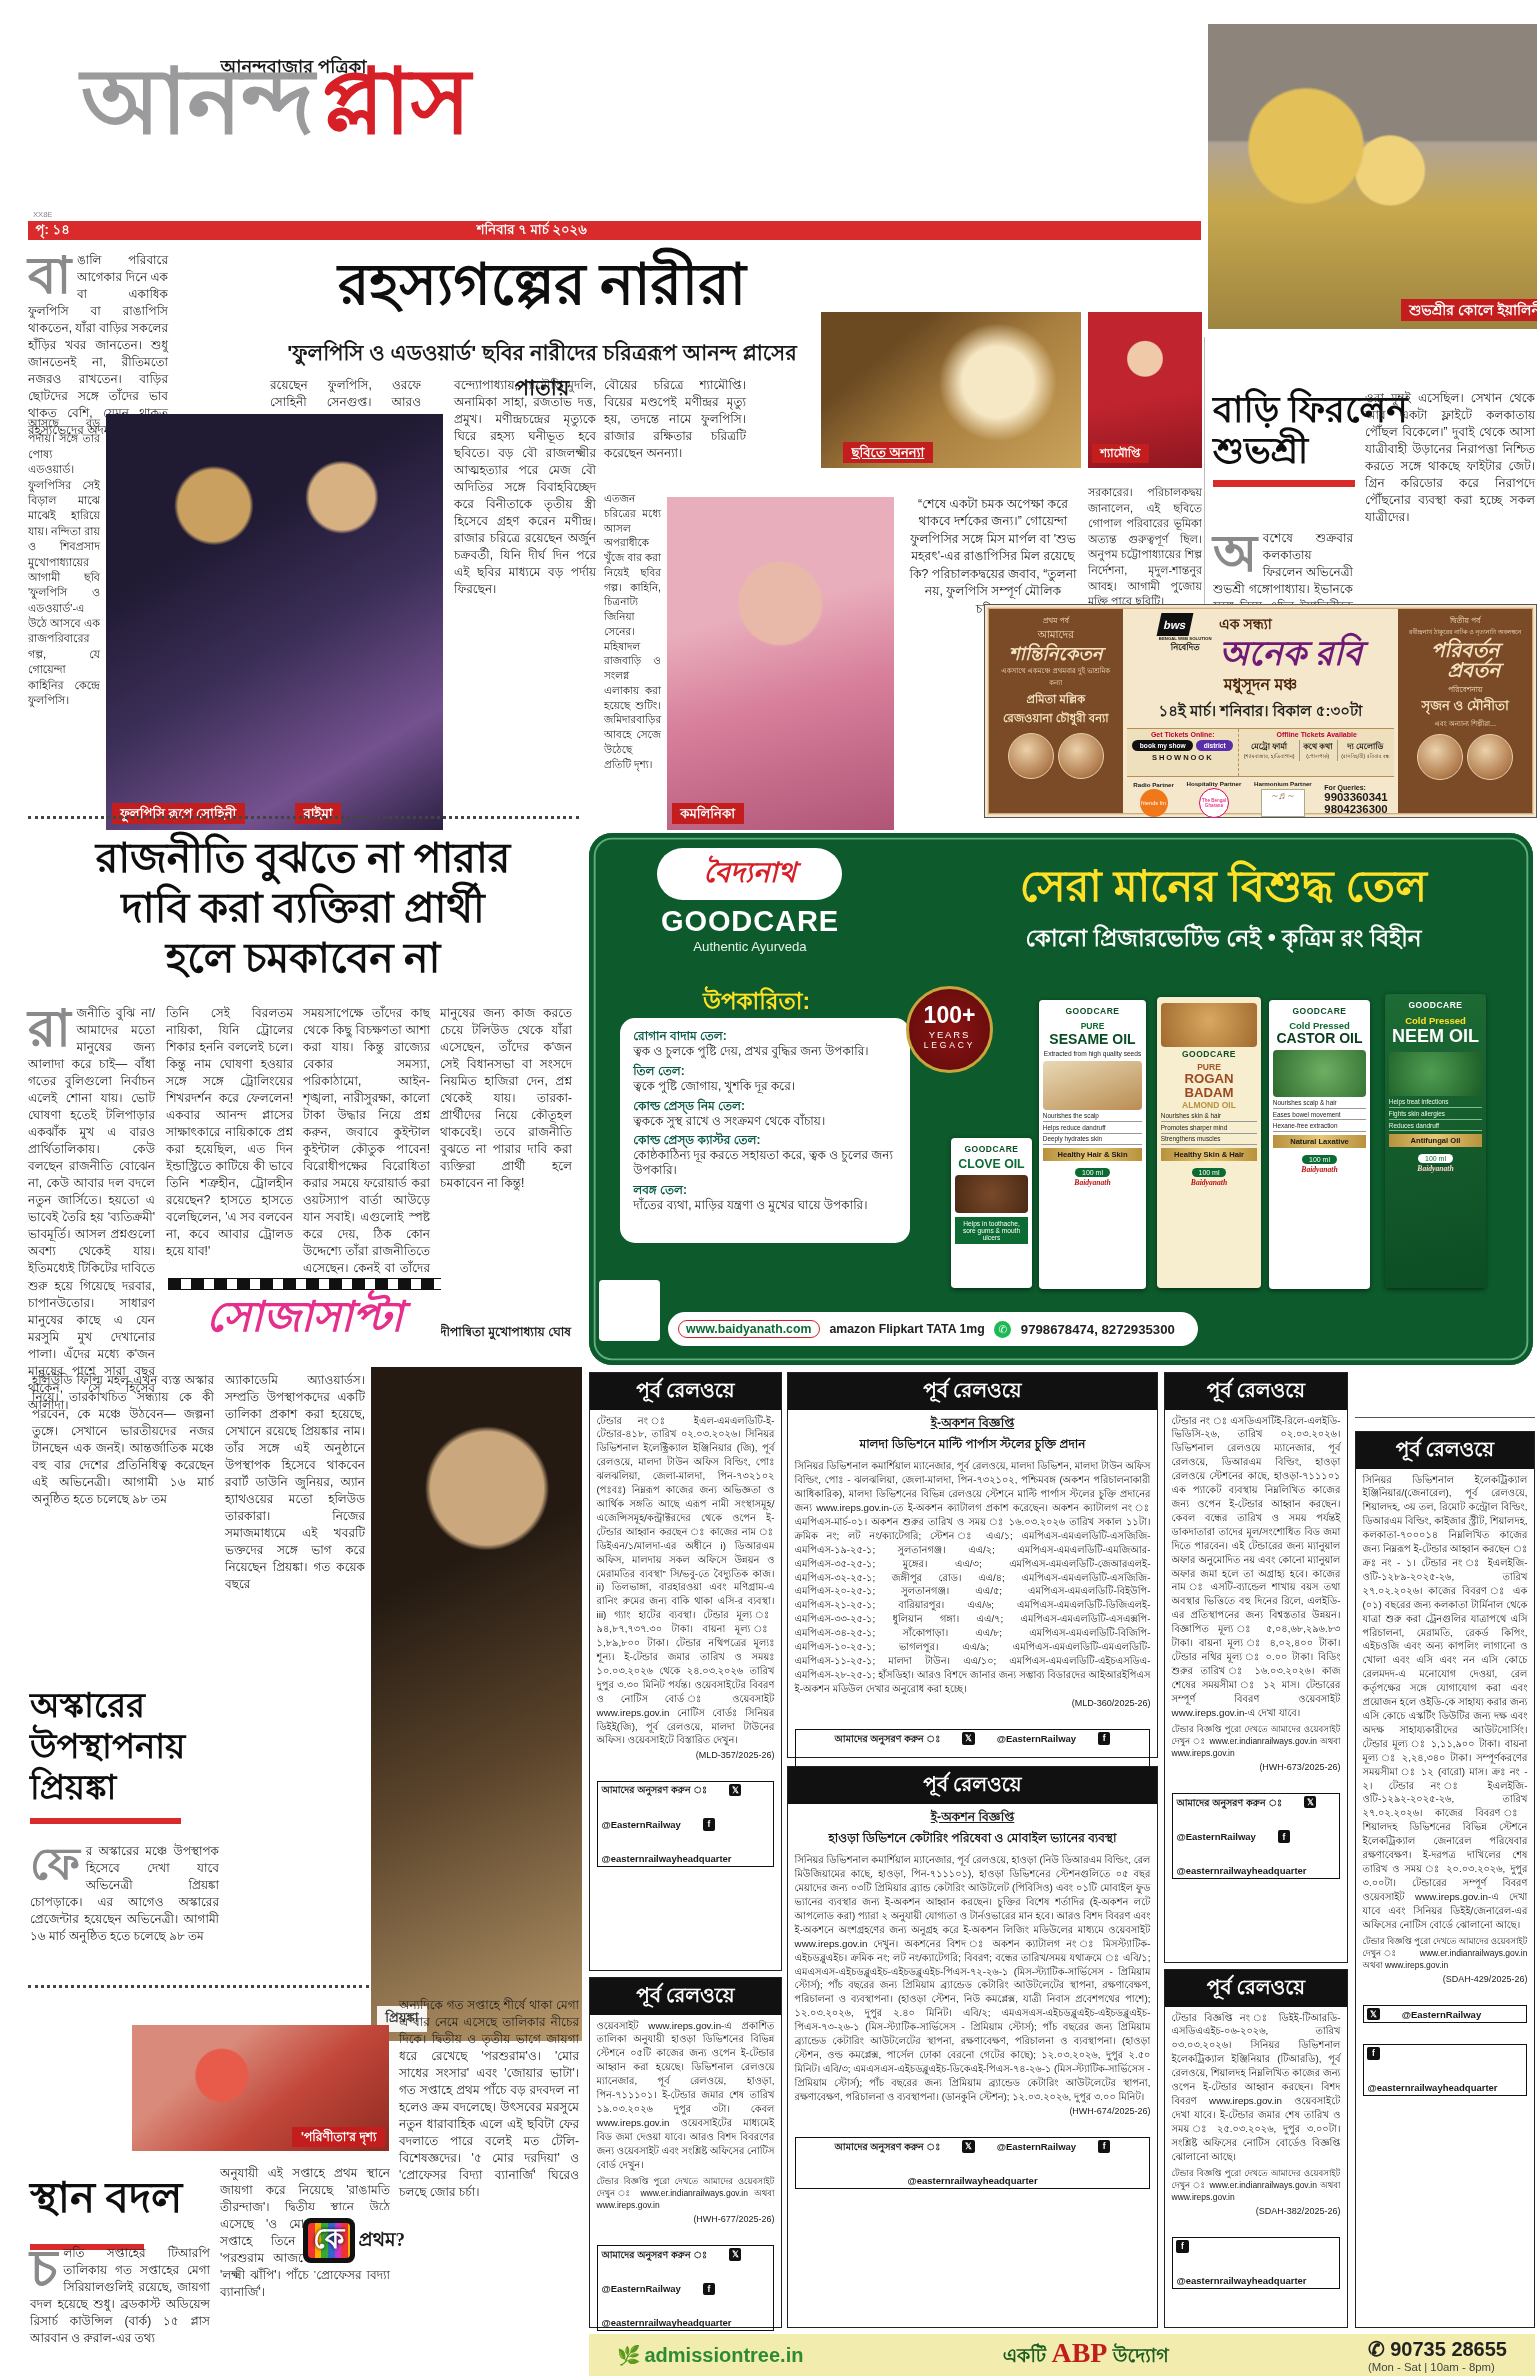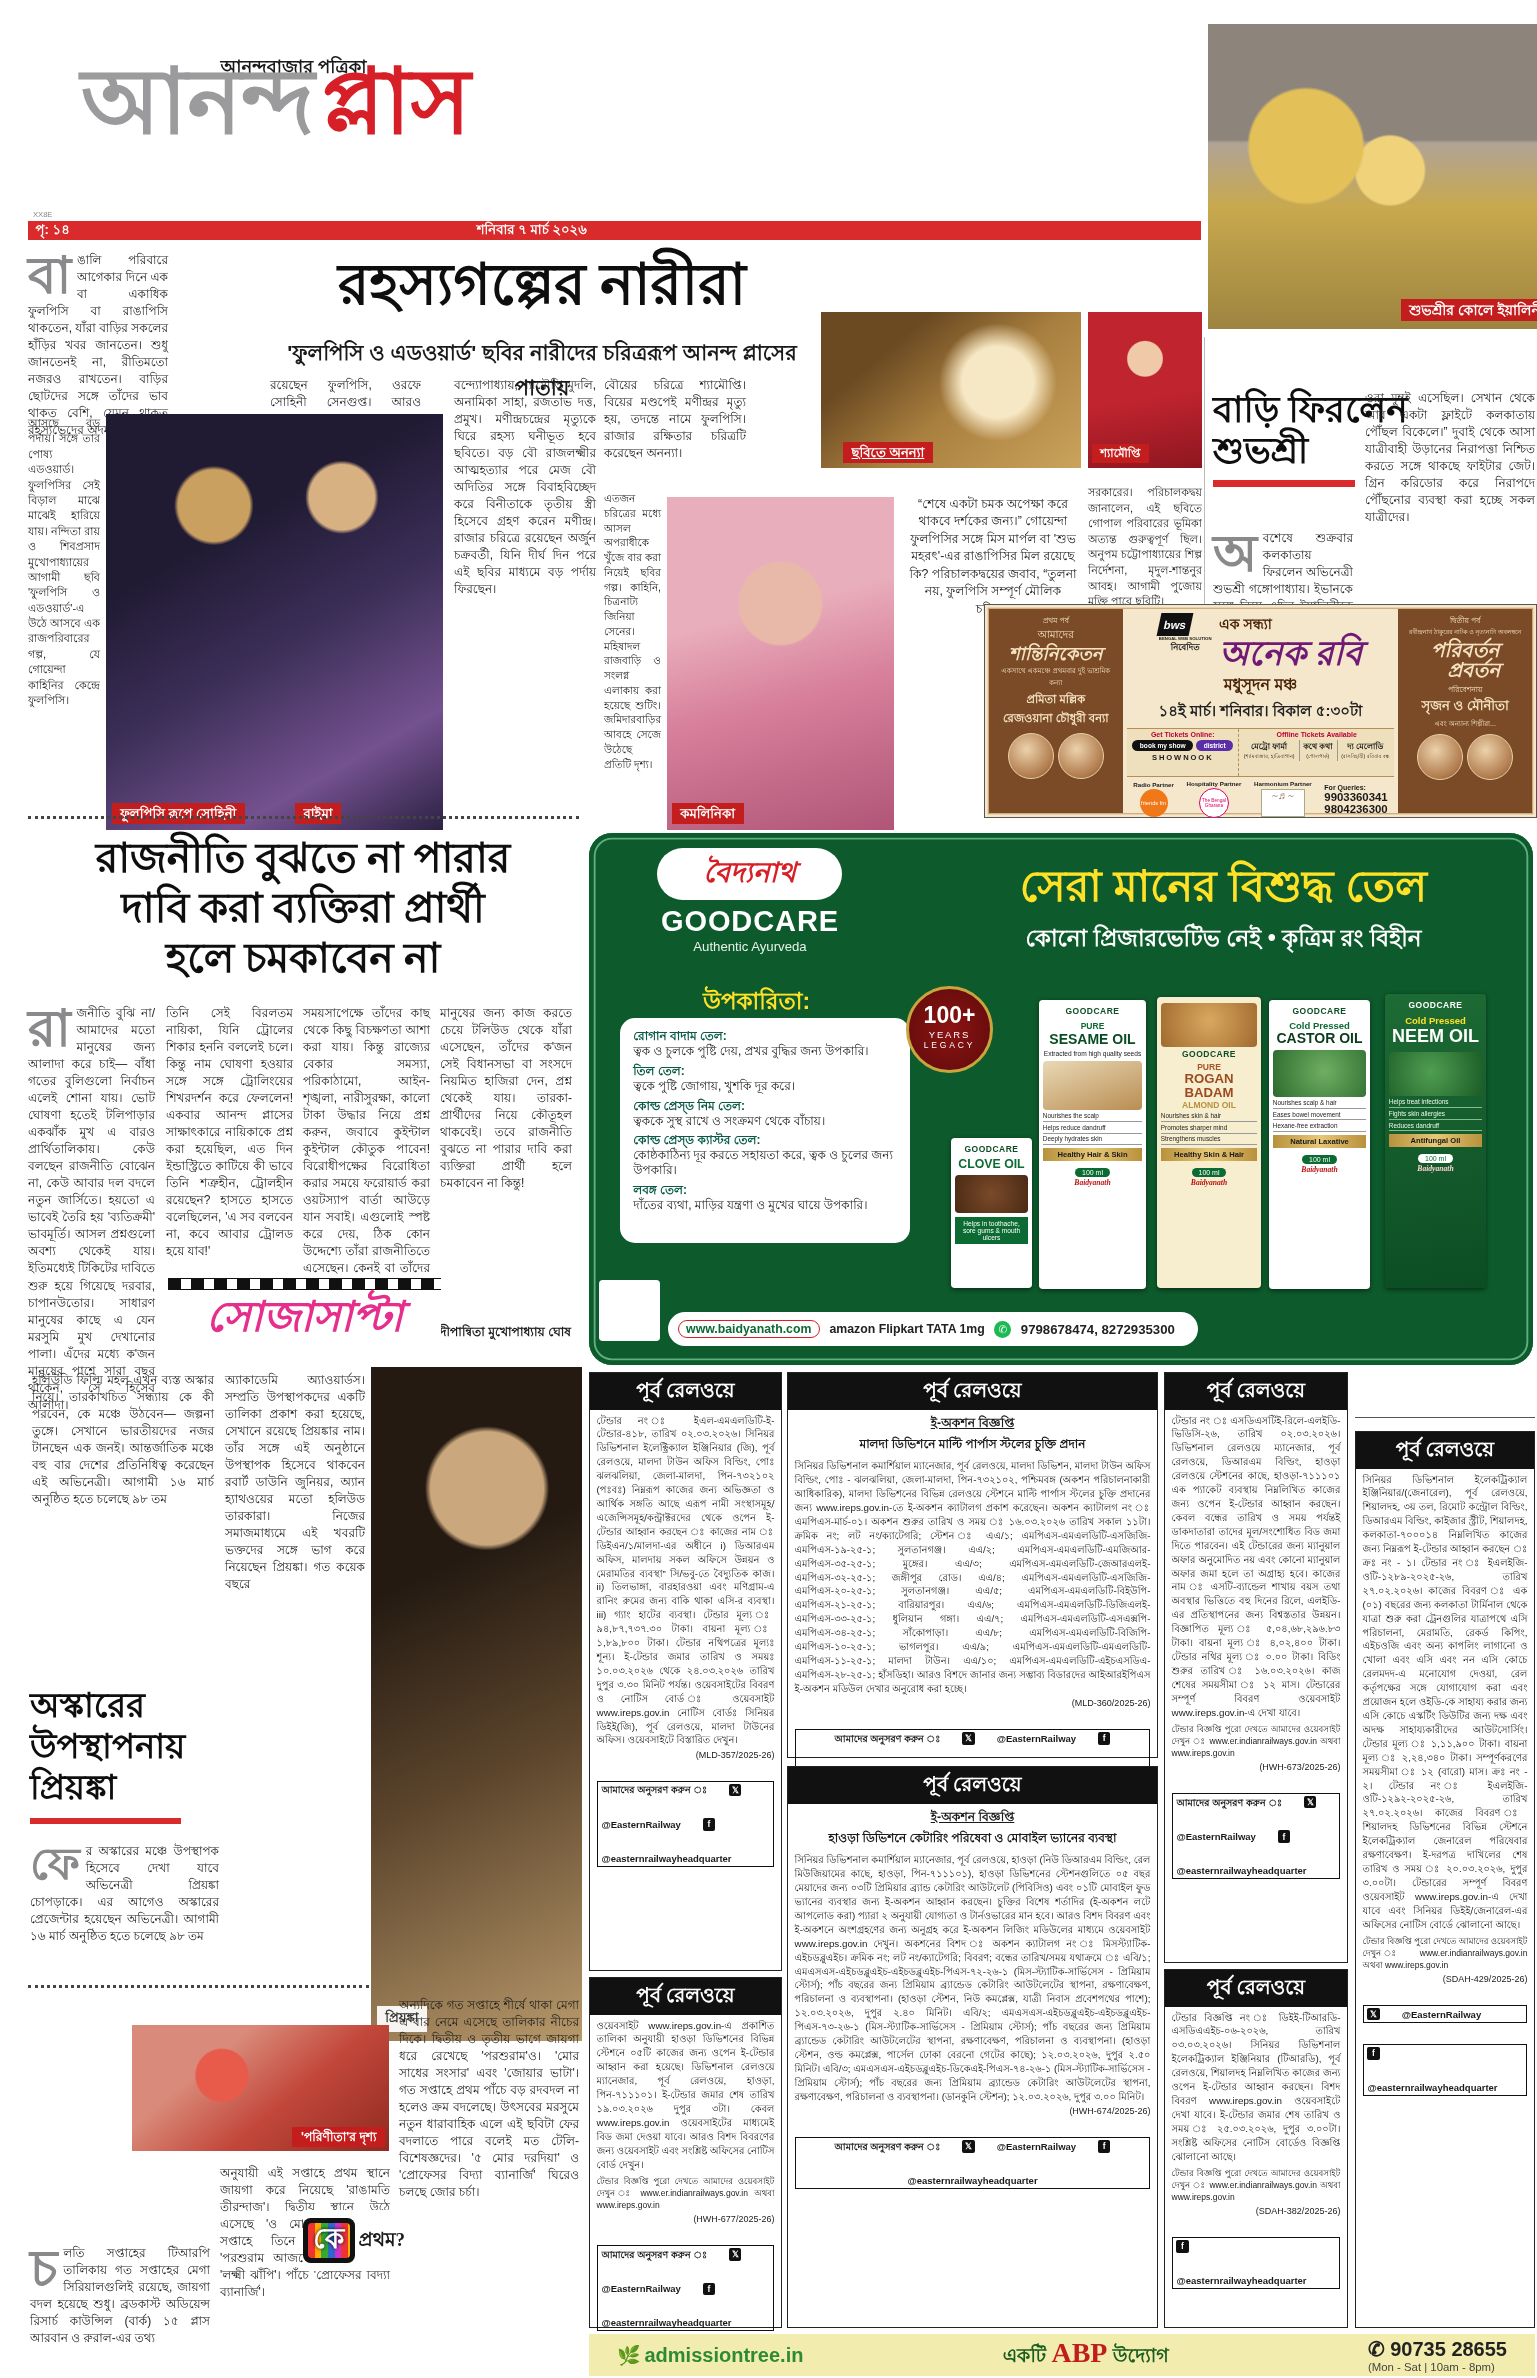--- a/index.html
+++ b/index.html
@@ -431,20 +431,24 @@
     <div class="redbar" style="width:151px;margin-top:9.5px;"></div>
   </div>
   <div class="abs col" style="left:30px;top:1843px;width:189px;height:137px;"><span class="dc" style="font-size:44px;">ফে</span><span>র অস্কারের মঞ্চে উপস্থাপক হিসেবে দেখা যাবে অভিনেত্রী প্রিয়ঙ্কা চোপড়াকে। এর আগেও অস্কারের প্রেজেন্টার হয়েছেন অভিনেত্রী। আগামী ১৬ মার্চ অনুষ্ঠিত হতে চলেছে ৯৮ তম</span></div>
 
   <div class="abs dotted" style="left:28px;top:1985px;width:341px;"></div>
   <div class="photo" style="left:132px;top:2025px;width:257px;height:126px;
        background:radial-gradient(circle at 35% 40%,#e85a4a 0 14%,transparent 15%),
                   linear-gradient(140deg,#d98a7a 0 30%,#c2473a 60%,#8f2a22);">
     <span class="chip" style="right:3.8px;bottom:3.8px;font-size:12.3px;">'পরিণীতা'র দৃশ্য</span>
   </div>
+  <div class="abs hl" style="left:30px;top:2165px;width:180px;font-size:42px;">
+    <div>স্থান বদল</div>
+    <div class="redbar" style="width:114px;margin-top:7.6px;"></div>
+  </div>
   <div class="abs col" style="left:30px;top:2245px;width:180px;height:125px;"><span class="dc">চ</span><span>লতি সপ্তাহের টিআরপি তালিকায় গত সপ্তাহের মেগা সিরিয়ালগুলিই রয়েছে, জায়গা বদল হয়েছে শুধু। ব্রডকাস্ট অডিয়েন্স রিসার্চ কাউন্সিল (বার্ক) ১৫ প্লাস আরবান ও রুরাল-এর তথ্য</span></div>
   <div class="abs col" style="left:220px;top:2165px;width:170px;height:204px;">অনুযায়ী এই সপ্তাহে প্রথম স্থানে জায়গা করে নিয়েছে 'রাঙামতি তীরন্দাজ'। দ্বিতীয় স্থানে উঠে এসেছে 'ও মোর দরদিয়া'। এই সপ্তাহে তিনে নেমে এসেছে 'পরশুরাম আজকের নায়ক'। চারে 'লক্ষ্মী ঝাঁপি'। পাঁচে 'প্রোফেসর বিদ্যা ব্যানার্জি'।</div>
   <div class="abs col" style="left:399px;top:1997px;width:180px;height:374px;">অন্যদিকে গত সপ্তাহে শীর্ষে থাকা মেগা এ বার নেমে এসেছে তালিকার নীচের দিকে। দ্বিতীয় ও তৃতীয় ভাগে জায়গা ধরে রেখেছে 'পরশুরাম'ও। 'মোর সাধের সংসার' এবং 'জোয়ার ভাটা'। গত সপ্তাহে প্রথম পাঁচে বড় রদবদল না হলেও ক্রম বদলেছে। উৎসবের মরসুমে নতুন ধারাবাহিক এলে এই ছবিটা ফের বদলাতে পারে বলেই মত টেলি-বিশেষজ্ঞদের। '৫ মোর দরদিয়া' ও 'প্রোফেসর বিদ্যা ব্যানার্জি' ঘিরেও চলছে জোর চর্চা।</div>
 
   <div class="abs" style="left:303px;top:2210px;width:102px;height:61px;background:#fff;display:flex;align-items:center;">
     <div style="width:55px;height:45px;background:#111;border-radius:7.6px;position:relative;display:flex;align-items:center;justify-content:center;">
       <div style="position:absolute;inset:4.7px;background:repeating-linear-gradient(90deg,#e33 0 6.6px,#fa0 6.6px 13.2px,#3a3 13.2px 20px,#36c 20px 26.5px,#c3c 26.5px 33px);border-radius:3.8px;"></div>
       <span class="serif" style="position:relative;color:#fff;font-size:28px;font-weight:bold;text-shadow:0 0 3.8px #000;">কে</span>
     </div>
     <span class="serif" style="font-size:19px;font-weight:bold;margin-left:3.8px;">প্রথম?</span>

